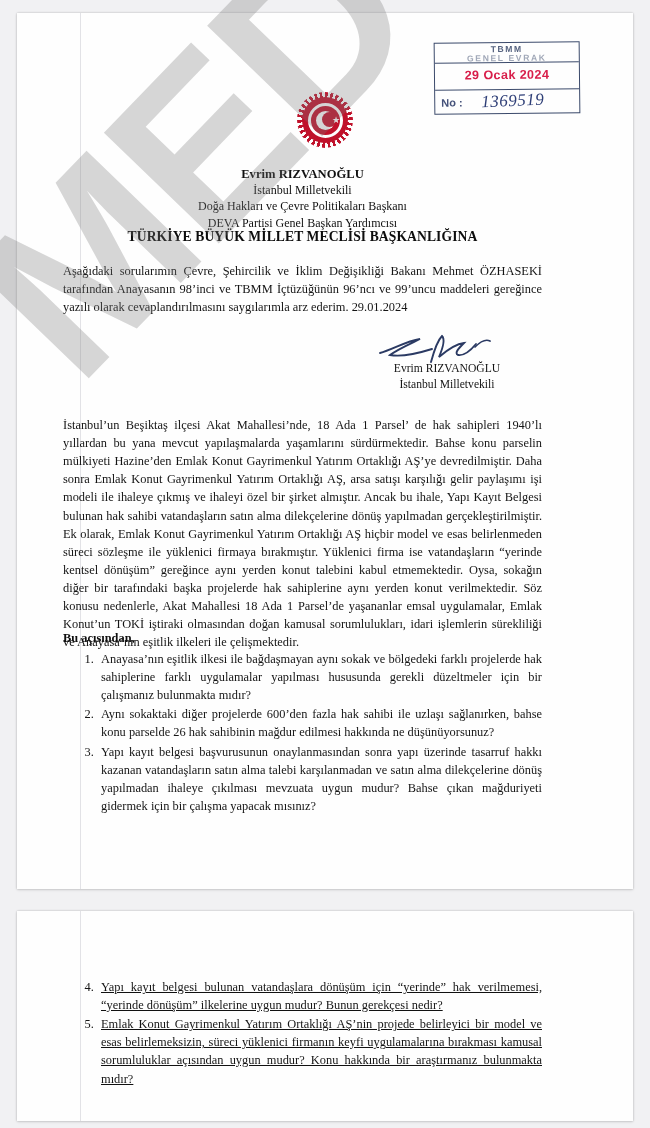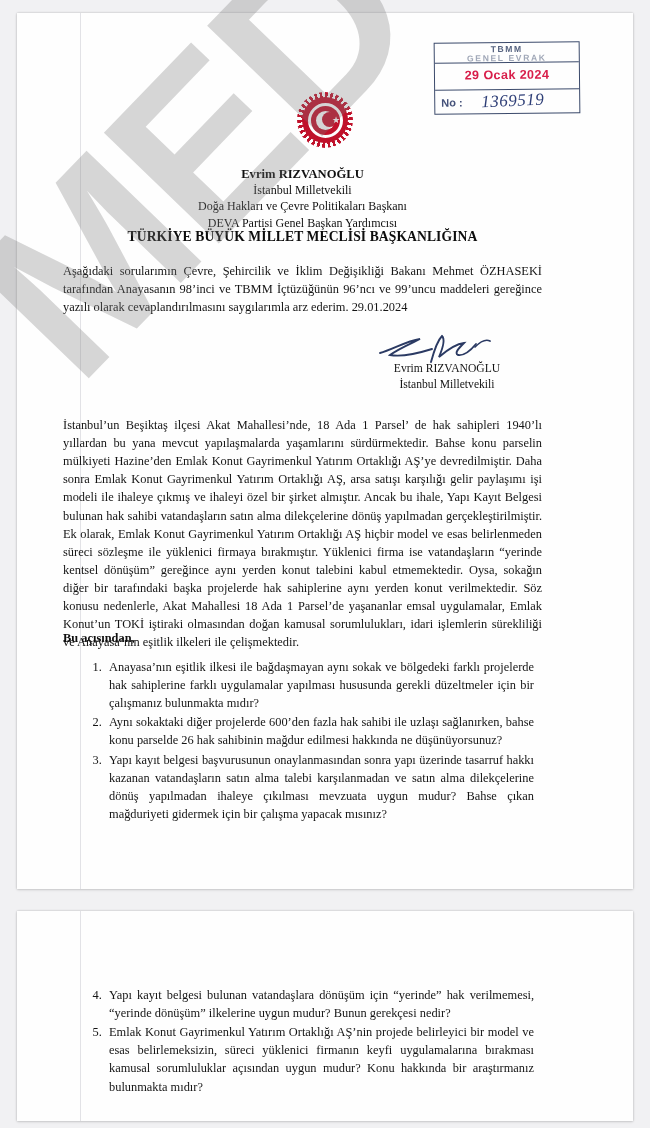--- a/index.html
+++ b/index.html
@@ -214,21 +214,21 @@
   
   .ctx-label {
     position: absolute;
     left: 63px;
     top: 631px;
     font-size: 12.4px;
     font-weight: 700;
     color: #0f0f0f;
   }
   ol.qlist {
-    margin: 8px;
+    margin: 0;
     padding-left: 34px;
     list-style-position: outside;
   }
   ol.qlist li {
     font-size: 12.4px;
     line-height: 1.46;
     text-align: justify;
     text-justify: inter-word;
     color: #141414;
     margin-bottom: 1px;
@@ -326,21 +326,21 @@
         <li>Anayasa’nın eşitlik ilkesi ile bağdaşmayan aynı sokak ve bölgedeki farklı projelerde hak sahiplerine farklı uygulamalar yapılması hususunda gerekli düzeltmeler için bir çalışmanız bulunmakta mıdır?</li>
         <li>Aynı sokaktaki diğer projelerde 600’den fazla hak sahibi ile uzlaşı sağlanırken, bahse konu parselde 26 hak sahibinin mağdur edilmesi hakkında ne düşünüyorsunuz?</li>
         <li>Yapı kayıt belgesi başvurusunun onaylanmasından sonra yapı üzerinde tasarruf hakkı kazanan vatandaşların satın alma talebi karşılanmadan ve satın alma dilekçelerine dönüş yapılmadan ihaleye çıkılması mevzuata uygun mudur? Bahse çıkan mağduriyeti gidermek için bir çalışma yapacak mısınız?</li>
       </ol>
   </div>
 
   <div class="page" id="page2">
     <div class="margin-rule"></div>
   </div>
 
-  <div class="doc-body" style="top:978px;">
+  <div class="doc-body" style="top:978px;text-decoration:underline;">
     <ol class="qlist" id="qlist2" start="4">
         <li>Yapı kayıt belgesi bulunan vatandaşlara dönüşüm için “yerinde” hak verilmemesi, “yerinde dönüşüm” ilkelerine uygun mudur? Bunun gerekçesi nedir?</li>
         <li>Emlak Konut Gayrimenkul Yatırım Ortaklığı AŞ’nin projede belirleyici bir model ve esas belirlemeksizin, süreci yüklenici firmanın keyfi uygulamalarına bırakması kamusal sorumluluklar açısından uygun mudur? Konu hakkında bir araştırmanız bulunmakta mıdır?</li>
       </ol>
   </div>
 
   <div class="watermark">
     <span>MEDYARADAR</span>
   </div>
 

